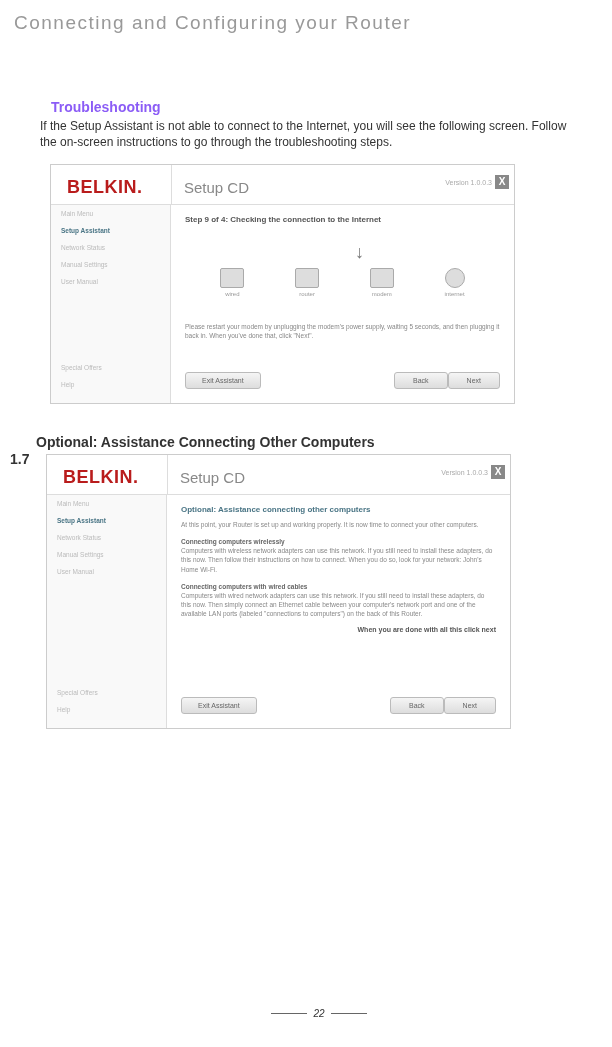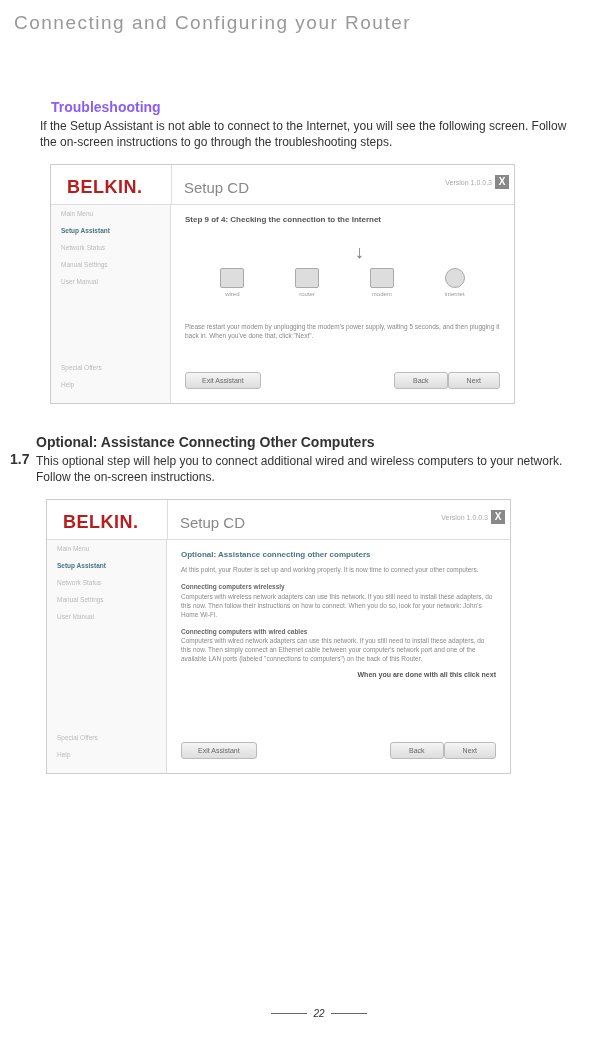--- a/index.html
+++ b/index.html
@@ -340,21 +340,20 @@
           </div>
         </div>
       </div>
     </div>
   </div>
 
   <div class="numbered-section">
     <div class="section-number">1.7</div>
     <div class="section-content">
       <div class="section-heading">Optional: Assistance Connecting Other Computers</div>
-      <div class="body-text">This optional step will help you to connect additional wired and wireless computers to your network. Follow the on-screen instructions.</div>
 
       <div class="screenshot tall">
         <div class="ss-top">
           <div class="ss-logo">BELKIN.</div>
           <div class="ss-divider"></div>
           <div class="ss-title">Setup CD</div>
           <div class="ss-version">Version 1.0.0.3</div>
           <div class="ss-close">X</div>
         </div>
         <div class="ss-body">

